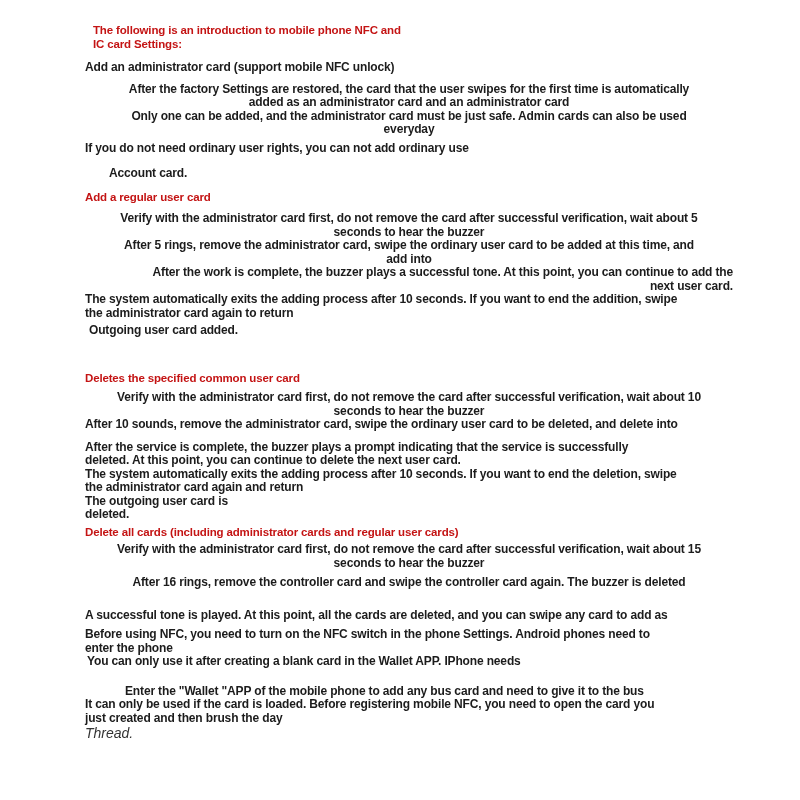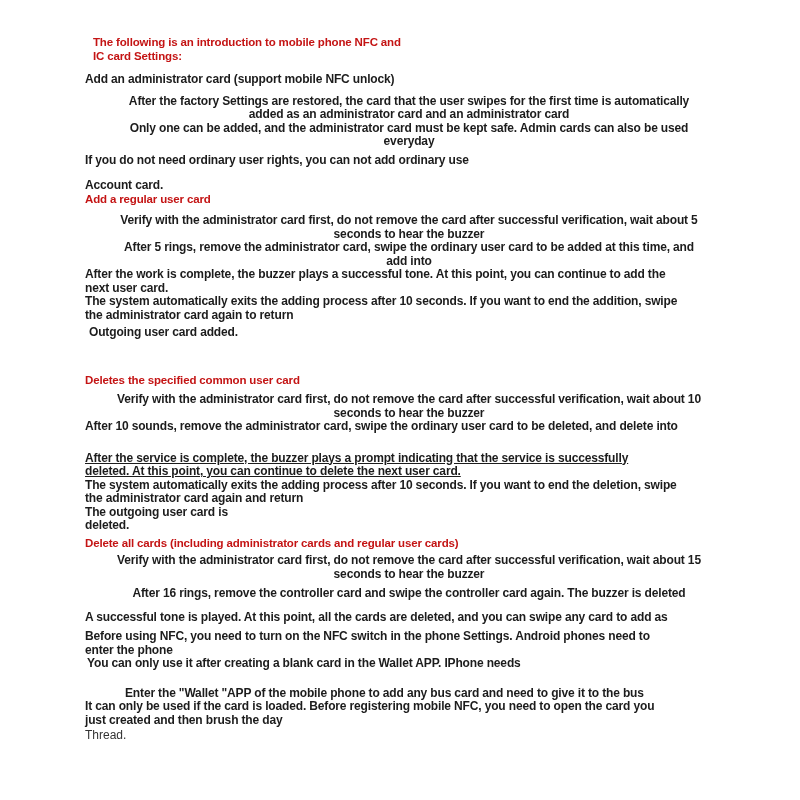--- a/index.html
+++ b/index.html
@@ -15,83 +15,84 @@
   }
   .page {
     position: relative;
     width: 800px;
     height: 800px;
     background: #ffffff;
   }
   .doc {
     position: absolute;
     left: 85px;
-    top: 36px;
+    top: 24px;
     width: 648px;
   }
   .block {
     white-space: pre-line;
     font-size: 12px;
     line-height: 13.5px;
     letter-spacing: -0.15px;
     font-weight: 700;
     color: #1c1c1c;
   }
   .block.heading {
     color: #c41414;
     font-size: 11.5px;
   }
   .block.small {
     font-weight: 400;
-    font-size: 12px;
+    font-size: 14px;
     color: #333333;
     letter-spacing: 0;
+    font-style: italic;
   }
   .block.center { text-align: center; }
   .block.left { text-align: left; }
 </style>
 </head>
 <body>
 
 <div class="page">
   <div class="doc" id="doc">
       <div class="block heading left" style="margin-top: 0px; padding-left: 8px;">The following is an introduction to mobile phone NFC and
 IC card Settings:</div>
       <div class="block body left" style="margin-top: 10px;">Add an administrator card (support mobile NFC unlock)</div>
       <div class="block body center" style="margin-top: 8px;">After the factory Settings are restored, the card that the user swipes for the first time is automatically
 added as an administrator card and an administrator card</div>
-      <div class="block body center" style="margin-top: 0px;">Only one can be added, and the administrator card must be kept safe. Admin cards can also be used
+      <div class="block body center" style="margin-top: 0px;">Only one can be added, and the administrator card must be just safe. Admin cards can also be used
 everyday</div>
       <div class="block body left" style="margin-top: 5px;">If you do not need ordinary user rights, you can not add ordinary use</div>
-      <div class="block body left" style="margin-top: 12px;">Account card.</div>
-      <div class="block heading left" style="">Add a regular user card</div>
+      <div class="block body left" style="margin-top: 12px; margin-left: 24px;">Account card.</div>
+      <div class="block heading left" style="margin-top: 10px;">Add a regular user card</div>
       <div class="block body center" style="margin-top: 8px;">Verify with the administrator card first, do not remove the card after successful verification, wait about 5
 seconds to hear the buzzer</div>
       <div class="block body center" style="margin-top: 0px;">After 5 rings, remove the administrator card, swipe the ordinary user card to be added at this time, and
 add into</div>
-      <div class="block body left" style="margin-top: 0px;">After the work is complete, the buzzer plays a successful tone. At this point, you can continue to add the
+      <div class="block body left" style="margin-top: 0px; text-align: right;">After the work is complete, the buzzer plays a successful tone. At this point, you can continue to add the
 next user card.</div>
       <div class="block body left" style="margin-top: 0px;">The system automatically exits the adding process after 10 seconds. If you want to end the addition, swipe
 the administrator card again to return</div>
       <div class="block body left" style="margin-top: 4px; padding-left: 4px;">Outgoing user card added.</div>
       <div class="block heading left" style="margin-top: 34px;">Deletes the specified common user card</div>
       <div class="block body center" style="margin-top: 6px;">Verify with the administrator card first, do not remove the card after successful verification, wait about 10
 seconds to hear the buzzer</div>
       <div class="block body left" style="">After 10 sounds, remove the administrator card, swipe the ordinary user card to be deleted, and delete into</div>
-      <div class="block body left" style="margin-top: 18px; text-decoration: underline;">After the service is complete, the buzzer plays a prompt indicating that the service is successfully
+      <div class="block body left" style="margin-top: 9px;">After the service is complete, the buzzer plays a prompt indicating that the service is successfully
 deleted. At this point, you can continue to delete the next user card.</div>
       <div class="block body left" style="margin-top: 0px;">The system automatically exits the adding process after 10 seconds. If you want to end the deletion, swipe
 the administrator card again and return</div>
       <div class="block body left" style="margin-top: 0px;">The outgoing user card is
 deleted.</div>
       <div class="block heading left" style="margin-top: 4px;">Delete all cards (including administrator cards and regular user cards)</div>
       <div class="block body center" style="margin-top: 4px;">Verify with the administrator card first, do not remove the card after successful verification, wait about 15
 seconds to hear the buzzer</div>
       <div class="block body center" style="margin-top: 6px;">After 16 rings, remove the controller card and swipe the controller card again. The buzzer is deleted</div>
-      <div class="block body left" style="margin-top: 10px;">A successful tone is played. At this point, all the cards are deleted, and you can swipe any card to add as</div>
+      <div class="block body left" style="margin-top: 19px;">A successful tone is played. At this point, all the cards are deleted, and you can swipe any card to add as</div>
       <div class="block body left" style="margin-top: 6px;">Before using NFC, you need to turn on the NFC switch in the phone Settings. Android phones need to
 enter the phone</div>
       <div class="block body left" style="margin-top: 0; padding-left: 2px;">You can only use it after creating a blank card in the Wallet APP. IPhone needs</div>
       <div class="block body left" style="margin-top: 16px; padding-left: 40px;">Enter the "Wallet "APP of the mobile phone to add any bus card and need to give it to the bus</div>
       <div class="block body left" style="margin-top: 0;">It can only be used if the card is loaded. Before registering mobile NFC, you need to open the card you
 just created and then brush the day</div>
       <div class="block small left" style="margin-top: 2px;">Thread.</div>
     </div>
 </div>
 

